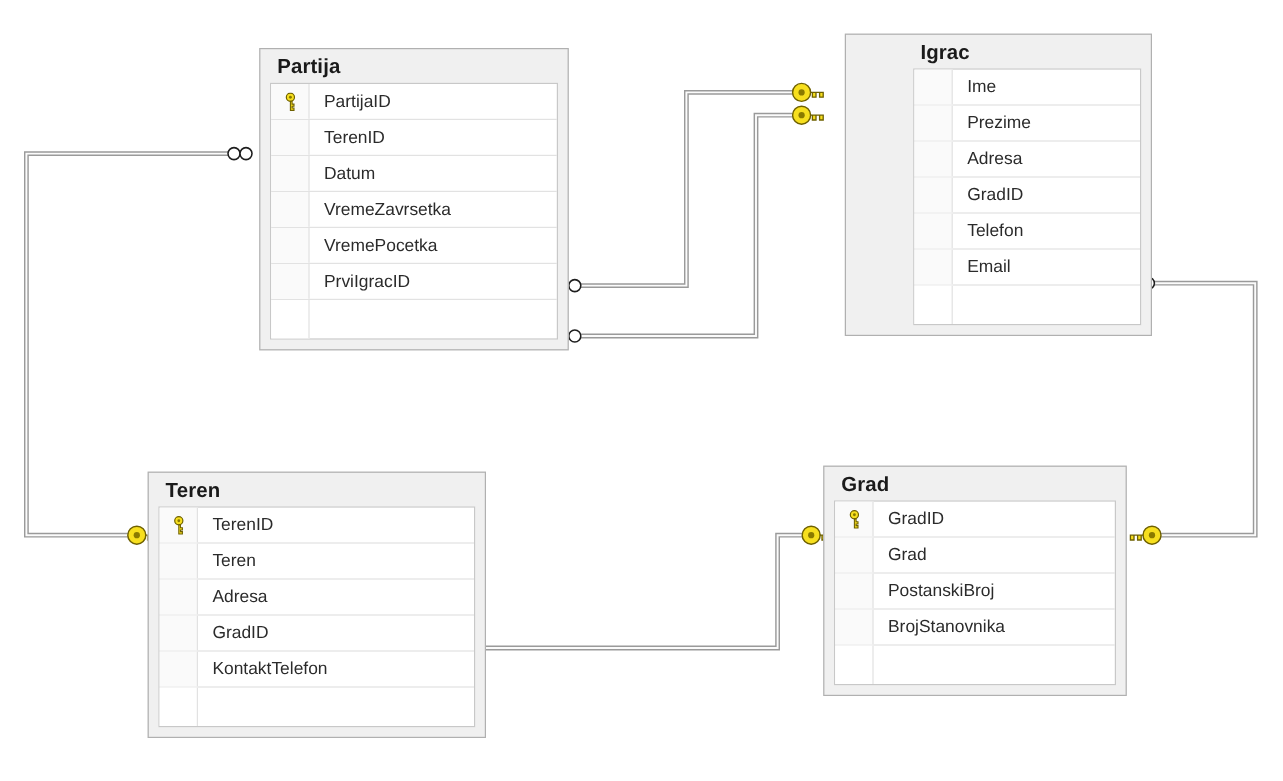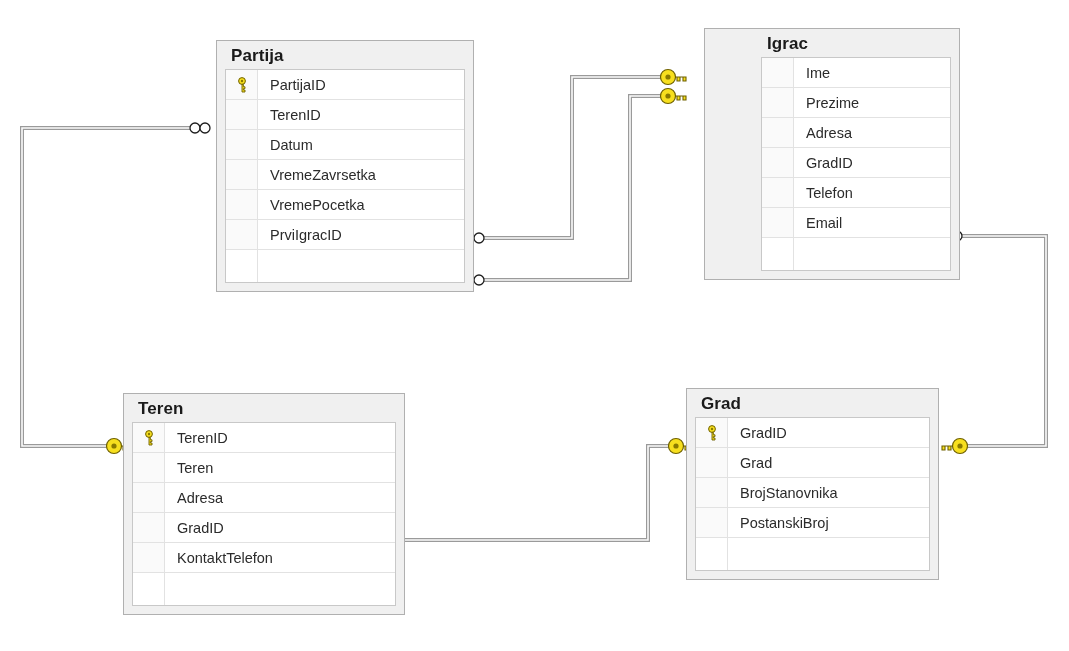--- a/index.html
+++ b/index.html
@@ -276,25 +276,25 @@
           </svg>
         </div>
         <div class="field-name">GradID</div>
       </div>
       <div class="field-row">
         <div class="pk-cell"></div>
         <div class="field-name">Grad</div>
       </div>
       <div class="field-row">
         <div class="pk-cell"></div>
+        <div class="field-name">PostanskiBroj</div>
+      </div>
+      <div class="field-row">
+        <div class="pk-cell"></div>
         <div class="field-name">BrojStanovnika</div>
-      </div>
-      <div class="field-row">
-        <div class="pk-cell"></div>
-        <div class="field-name">PostanskiBroj</div>
       </div>
       <div class="field-row filler">
         <div class="pk-cell"></div>
         <div class="field-name"></div>
       </div>
     </div>
   </div>
 
 </div>
 

